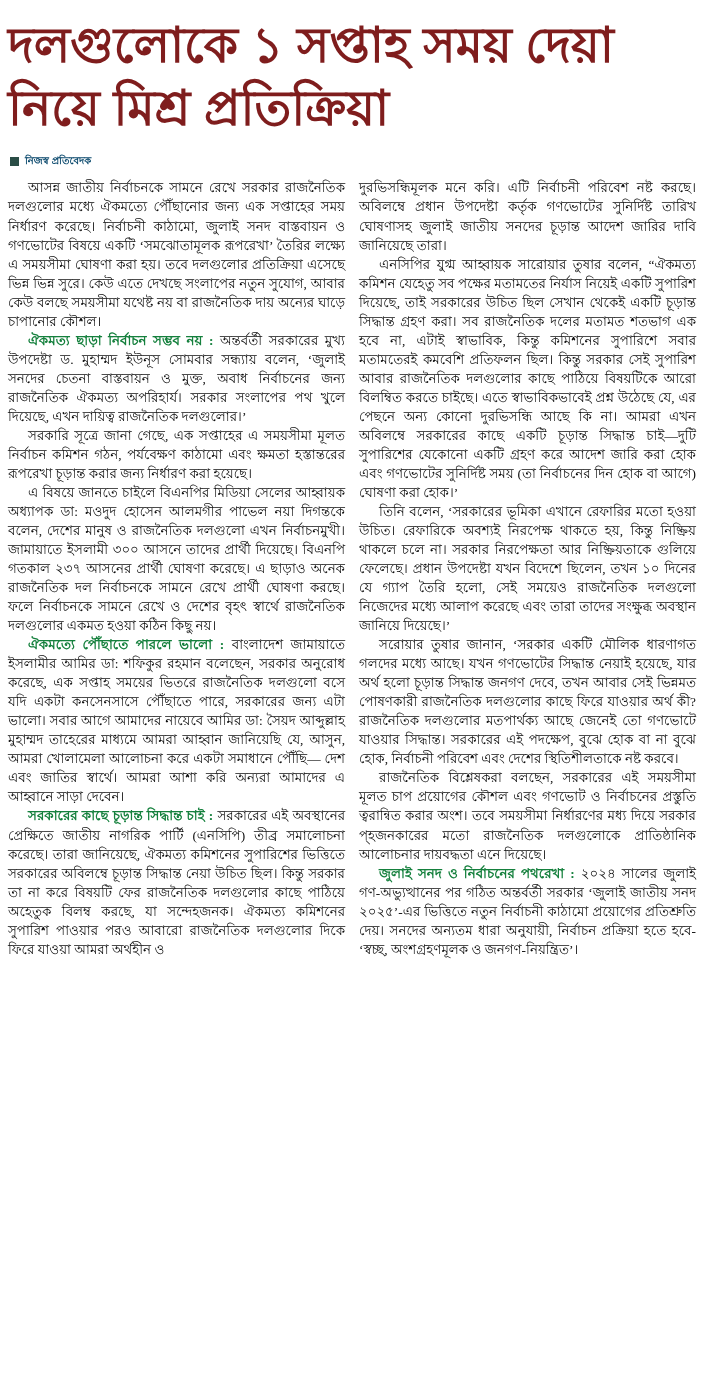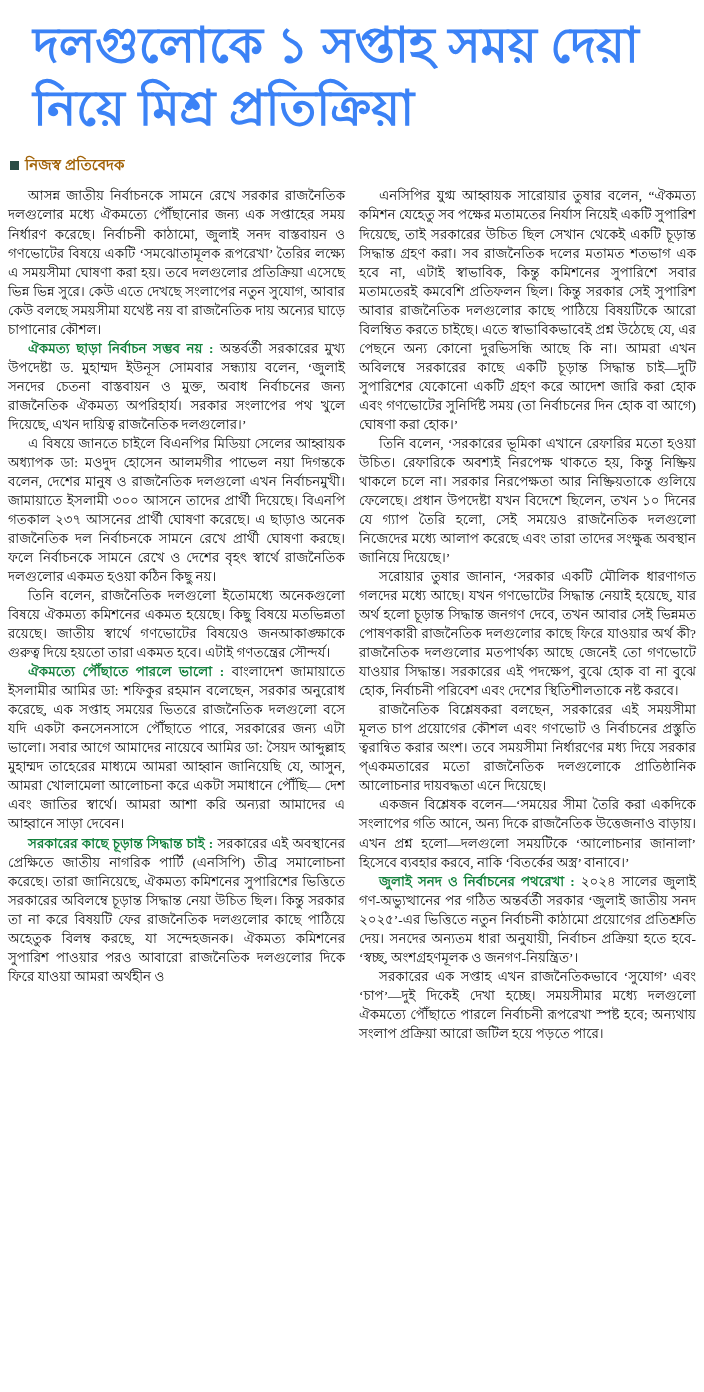--- a/index.html
+++ b/index.html
@@ -15,43 +15,42 @@
     height: 1392px;
     overflow: hidden;
     padding: 14px 8px 10px 8px;
     background: #ffffff;
   }
   .headline {
     font-family: "Liberation Sans", "DejaVu Sans", sans-serif;
     font-weight: 800;
     font-size: 49px;
     line-height: 1.28;
-    color: #3b82f6;
+    color: #7f1d1d;
     letter-spacing: 0;
     margin-bottom: 14px;
-    margin-left: 25px;
   }
   .byline-row {
     display: flex;
     align-items: center;
     gap: 6px;
     margin: 2px 0 8px 2px;
   }
   .byline-bullet {
     width: 9px;
     height: 9px;
     background: #2a4d46;
     display: inline-block;
     flex: 0 0 auto;
   }
   .byline-text {
     font-family: "Liberation Sans", "DejaVu Sans", sans-serif;
     font-weight: 700;
-    font-size: 15px;
-    color: #a16207;
+    font-size: 10px;
+    color: #0c4a6e;
   }
   .columns {
     display: flex;
     gap: 14px;
     align-items: flex-start;
   }
   .col {
     flex: 1 1 0;
     min-width: 0;
   }
@@ -82,29 +81,28 @@
 
   <div class="byline-row">
     <span class="byline-bullet"></span>
     <span class="byline-text">নিজস্ব প্রতিবেদক</span>
   </div>
 
   <div class="columns">
     <div class="col" id="col-left">
         <p class="para">আসন্ন জাতীয় নির্বাচনকে সামনে রেখে সরকার রাজনৈতিক দলগুলোর মধ্যে ঐকমত্যে পৌঁছানোর জন্য এক সপ্তাহের সময় নির্ধারণ করেছে। নির্বাচনী কাঠামো, জুলাই সনদ বাস্তবায়ন ও গণভোটের বিষয়ে একটি ‘সমঝোতামূলক রূপরেখা’ তৈরির লক্ষ্যে এ সময়সীমা ঘোষণা করা হয়। তবে দলগুলোর প্রতিক্রিয়া এসেছে ভিন্ন ভিন্ন সুরে। কেউ এতে দেখছে সংলাপের নতুন সুযোগ, আবার কেউ বলছে সময়সীমা যথেষ্ট নয় বা রাজনৈতিক দায় অন্যের ঘাড়ে চাপানোর কৌশল।</p>
         <p class="para"><b class="subhead">ঐকমত্য ছাড়া নির্বাচন সম্ভব নয় : </b>অন্তর্বর্তী সরকারের মুখ্য উপদেষ্টা ড. মুহাম্মদ ইউনূস সোমবার সন্ধ্যায় বলেন, ‘জুলাই সনদের চেতনা বাস্তবায়ন ও মুক্ত, অবাধ নির্বাচনের জন্য রাজনৈতিক ঐকমত্য অপরিহার্য। সরকার সংলাপের পথ খুলে দিয়েছে, এখন দায়িত্ব রাজনৈতিক দলগুলোর।’</p>
+        <p class="para">সরকারি সূত্রে জানা গেছে, এক সপ্তাহের এ সময়সীমা মূলত নির্বাচন কমিশন গঠন, পর্যবেক্ষণ কাঠামো এবং ক্ষমতা হস্তান্তরের রূপরেখা চূড়ান্ত করার জন্য নির্ধারণ করা হয়েছে।</p>
         <p class="para">এ বিষয়ে জানতে চাইলে বিএনপির মিডিয়া সেলের আহ্বায়ক অধ্যাপক ডা: মওদুদ হোসেন আলমগীর পাভেল নয়া দিগন্তকে বলেন, দেশের মানুষ ও রাজনৈতিক দলগুলো এখন নির্বাচনমুখী। জামায়াতে ইসলামী ৩০০ আসনে তাদের প্রার্থী দিয়েছে। বিএনপি গতকাল ২৩৭ আসনের প্রার্থী ঘোষণা করেছে। এ ছাড়াও অনেক রাজনৈতিক দল নির্বাচনকে সামনে রেখে প্রার্থী ঘোষণা করছে। ফলে নির্বাচনকে সামনে রেখে ও দেশের বৃহৎ স্বার্থে রাজনৈতিক দলগুলোর একমত হওয়া কঠিন কিছু নয়।</p>
-        <p class="para">তিনি বলেন, রাজনৈতিক দলগুলো ইতোমধ্যে অনেকগুলো বিষয়ে ঐকমত্য কমিশনের একমত হয়েছে। কিছু বিষয়ে মতভিন্নতা রয়েছে। জাতীয় স্বার্থে গণভোটের বিষয়েও জনআকাঙ্ক্ষাকে গুরুত্ব দিয়ে হয়তো তারা একমত হবে। এটাই গণতন্ত্রের সৌন্দর্য।</p>
         <p class="para"><b class="subhead">ঐকমত্যে পৌঁছাতে পারলে ভালো : </b>বাংলাদেশ জামায়াতে ইসলামীর আমির ডা: শফিকুর রহমান বলেছেন, সরকার অনুরোধ করেছে, এক সপ্তাহ সময়ের ভিতরে রাজনৈতিক দলগুলো বসে যদি একটা কনসেনসাসে পৌঁছাতে পারে, সরকারের জন্য এটা ভালো। সবার আগে আমাদের নায়েবে আমির ডা: সৈয়দ আব্দুল্লাহ মুহাম্মদ তাহেরের মাধ্যমে আমরা আহ্বান জানিয়েছি যে, আসুন, আমরা খোলামেলা আলোচনা করে একটা সমাধানে পৌঁছি— দেশ এবং জাতির স্বার্থে। আমরা আশা করি অন্যরা আমাদের এ আহ্বানে সাড়া দেবেন।</p>
         <p class="para"><b class="subhead">সরকারের কাছে চূড়ান্ত সিদ্ধান্ত চাই : </b>সরকারের এই অবস্থানের প্রেক্ষিতে জাতীয় নাগরিক পার্টি (এনসিপি) তীব্র সমালোচনা করেছে। তারা জানিয়েছে, ঐকমত্য কমিশনের সুপারিশের ভিত্তিতে সরকারের অবিলম্বে চূড়ান্ত সিদ্ধান্ত নেয়া উচিত ছিল। কিন্তু সরকার তা না করে বিষয়টি ফের রাজনৈতিক দলগুলোর কাছে পাঠিয়ে অহেতুক বিলম্ব করছে, যা সন্দেহজনক। ঐকমত্য কমিশনের সুপারিশ পাওয়ার পরও আবারো রাজনৈতিক দলগুলোর দিকে ফিরে যাওয়া আমরা অর্থহীন ও</p>
       </div>
     <div class="col" id="col-right">
+        <p class="para continued">দুরভিসন্ধিমূলক মনে করি। এটি নির্বাচনী পরিবেশ নষ্ট করছে। অবিলম্বে প্রধান উপদেষ্টা কর্তৃক গণভোটের সুনির্দিষ্ট তারিখ ঘোষণাসহ জুলাই জাতীয় সনদের চূড়ান্ত আদেশ জারির দাবি জানিয়েছে তারা।</p>
         <p class="para">এনসিপির যুগ্ম আহ্বায়ক সারোয়ার তুষার বলেন, “ঐকমত্য কমিশন যেহেতু সব পক্ষের মতামতের নির্যাস নিয়েই একটি সুপারিশ দিয়েছে, তাই সরকারের উচিত ছিল সেখান থেকেই একটি চূড়ান্ত সিদ্ধান্ত গ্রহণ করা। সব রাজনৈতিক দলের মতামত শতভাগ এক হবে না, এটাই স্বাভাবিক, কিন্তু কমিশনের সুপারিশে সবার মতামতেরই কমবেশি প্রতিফলন ছিল। কিন্তু সরকার সেই সুপারিশ আবার রাজনৈতিক দলগুলোর কাছে পাঠিয়ে বিষয়টিকে আরো বিলম্বিত করতে চাইছে। এতে স্বাভাবিকভাবেই প্রশ্ন উঠেছে যে, এর পেছনে অন্য কোনো দুরভিসন্ধি আছে কি না। আমরা এখন অবিলম্বে সরকারের কাছে একটি চূড়ান্ত সিদ্ধান্ত চাই—দুটি সুপারিশের যেকোনো একটি গ্রহণ করে আদেশ জারি করা হোক এবং গণভোটের সুনির্দিষ্ট সময় (তা নির্বাচনের দিন হোক বা আগে) ঘোষণা করা হোক।’</p>
         <p class="para">তিনি বলেন, ‘সরকারের ভূমিকা এখানে রেফারির মতো হওয়া উচিত। রেফারিকে অবশ্যই নিরপেক্ষ থাকতে হয়, কিন্তু নিষ্ক্রিয় থাকলে চলে না। সরকার নিরপেক্ষতা আর নিষ্ক্রিয়তাকে গুলিয়ে ফেলেছে। প্রধান উপদেষ্টা যখন বিদেশে ছিলেন, তখন ১০ দিনের যে গ্যাপ তৈরি হলো, সেই সময়েও রাজনৈতিক দলগুলো নিজেদের মধ্যে আলাপ করেছে এবং তারা তাদের সংক্ষুব্ধ অবস্থান জানিয়ে দিয়েছে।’</p>
         <p class="para">সরোয়ার তুষার জানান, ‘সরকার একটি মৌলিক ধারণাগত গলদের মধ্যে আছে। যখন গণভোটের সিদ্ধান্ত নেয়াই হয়েছে, যার অর্থ হলো চূড়ান্ত সিদ্ধান্ত জনগণ দেবে, তখন আবার সেই ভিন্নমত পোষণকারী রাজনৈতিক দলগুলোর কাছে ফিরে যাওয়ার অর্থ কী? রাজনৈতিক দলগুলোর মতপার্থক্য আছে জেনেই তো গণভোটে যাওয়ার সিদ্ধান্ত। সরকারের এই পদক্ষেপ, বুঝে হোক বা না বুঝে হোক, নির্বাচনী পরিবেশ এবং দেশের স্থিতিশীলতাকে নষ্ট করবে।</p>
-        <p class="para">রাজনৈতিক বিশ্লেষকরা বলছেন, সরকারের এই সময়সীমা মূলত চাপ প্রয়োগের কৌশল এবং গণভোট ও নির্বাচনের প্রস্তুতি ত্বরান্বিত করার অংশ। তবে সময়সীমা নির্ধারণের মধ্য দিয়ে সরকার প্একমতারের মতো রাজনৈতিক দলগুলোকে প্রাতিষ্ঠানিক আলোচনার দায়বদ্ধতা এনে দিয়েছে।</p>
-        <p class="para">একজন বিশ্লেষক বলেন—‘সময়ের সীমা তৈরি করা একদিকে সংলাপের গতি আনে, অন্য দিকে রাজনৈতিক উত্তেজনাও বাড়ায়। এখন প্রশ্ন হলো—দলগুলো সময়টিকে ‘আলোচনার জানালা’ হিসেবে ব্যবহার করবে, নাকি ‘বিতর্কের অস্ত্র’ বানাবে।’</p>
+        <p class="para">রাজনৈতিক বিশ্লেষকরা বলছেন, সরকারের এই সময়সীমা মূলত চাপ প্রয়োগের কৌশল এবং গণভোট ও নির্বাচনের প্রস্তুতি ত্বরান্বিত করার অংশ। তবে সময়সীমা নির্ধারণের মধ্য দিয়ে সরকার প্হজনকারের মতো রাজনৈতিক দলগুলোকে প্রাতিষ্ঠানিক আলোচনার দায়বদ্ধতা এনে দিয়েছে।</p>
         <p class="para"><b class="subhead">জুলাই সনদ ও নির্বাচনের পথরেখা : </b>২০২৪ সালের জুলাই গণ-অভ্যুত্থানের পর গঠিত অন্তর্বর্তী সরকার ‘জুলাই জাতীয় সনদ ২০২৫’-এর ভিত্তিতে নতুন নির্বাচনী কাঠামো প্রয়োগের প্রতিশ্রুতি দেয়। সনদের অন্যতম ধারা অনুযায়ী, নির্বাচন প্রক্রিয়া হতে হবে- ‘স্বচ্ছ, অংশগ্রহণমূলক ও জনগণ-নিয়ন্ত্রিত’।</p>
-        <p class="para">সরকারের এক সপ্তাহ এখন রাজনৈতিকভাবে ‘সুযোগ’ এবং ‘চাপ’—দুই দিকেই দেখা হচ্ছে। সময়সীমার মধ্যে দলগুলো ঐকমত্যে পৌঁছাতে পারলে নির্বাচনী রূপরেখা স্পষ্ট হবে; অন্যথায় সংলাপ প্রক্রিয়া আরো জটিল হয়ে পড়তে পারে।</p>
       </div>
   </div>
 
 </div>
 
 </body></html>

